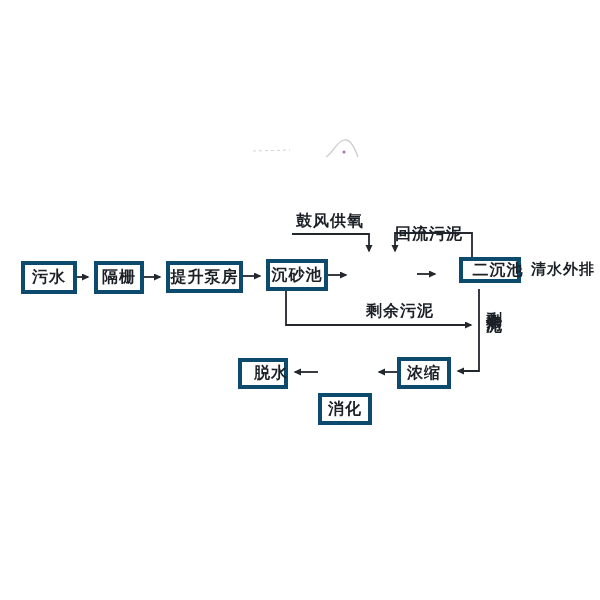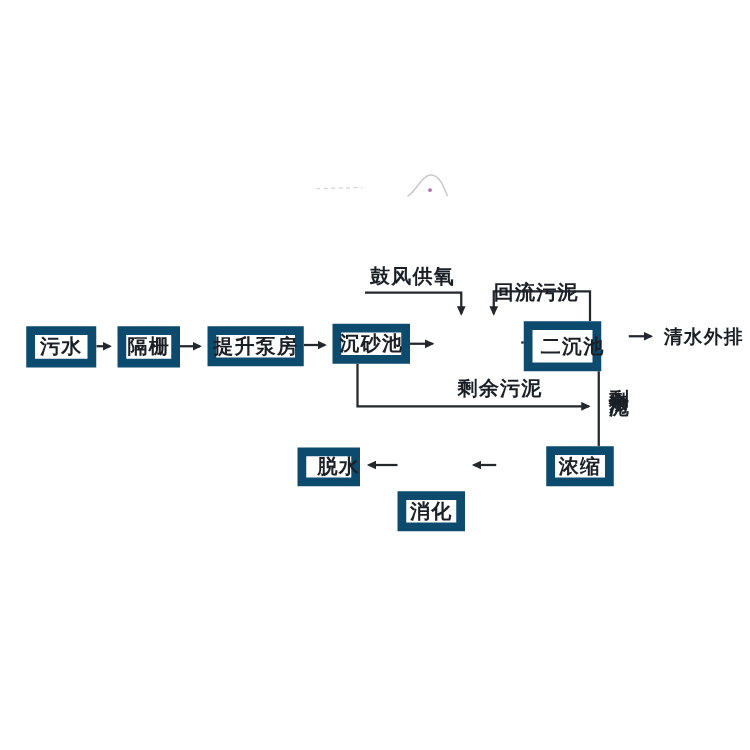--- a/index.html
+++ b/index.html
@@ -14,21 +14,21 @@
     width:600px;height:600px;
     background:#ffffff;
   }
   svg.wires{
     position:absolute;left:0;top:0;width:600px;height:600px;
     pointer-events:none;
   }
   .node{
     position:absolute;
     box-sizing:border-box;
-    border:7px solid #0c4a6e;
+    border:4px solid #0c4a6e;
     background:#ffffff;
     display:flex;align-items:center;justify-content:center;
     font-size:16px;font-weight:bold;color:#1b2026;
     letter-spacing:1px;
     white-space:nowrap;
   }
   .flabel{
     position:absolute;
     font-weight:bold;color:#1b2026;
     font-size:16px;letter-spacing:1px;
@@ -40,22 +40,22 @@
     line-height:1;
   }
   .flabel.effluent{font-size:15px;}
 
   
   #n0{left:21px;  top:261px; width:56px; height:33px;}
   #n1{left:94px;  top:261px; width:50px; height:33px;}
   #n2{left:166px; top:261px; width:77px; height:32px;}
   #n3{left:266px; top:259px; width:62px; height:32px;}
   #n4{left:352px; top:258px; width:65px; height:34px;}
-  #n5{left:419px; top:257px; width:62px; height:40px;padding-left:16px;}
-  #n6{left:397px; top:357px; width:54px; height:32px;margin-left:40px;}
+  #n5{left:459px; top:257px; width:62px; height:26px;padding-left:16px;}
+  #n6{left:397px; top:357px; width:54px; height:32px;}
   #n7{left:318px; top:357px; width:54px; height:32px;margin-top:36px;}
   #n8{left:238px; top:358px; width:50px; height:31px;padding-left:16px;}
 
   #lab-blast   {left:296px; top:211px;}
   #lab-return  {left:395px; top:206px;margin-top:18px;}
   #lab-excess-h{left:366px; top:301px;}
   #lab-excess-v{left:486px; top:298px; height:62px;}
   #lab-effluent{left:531px; top:260px;}
 </style>
 </head>

